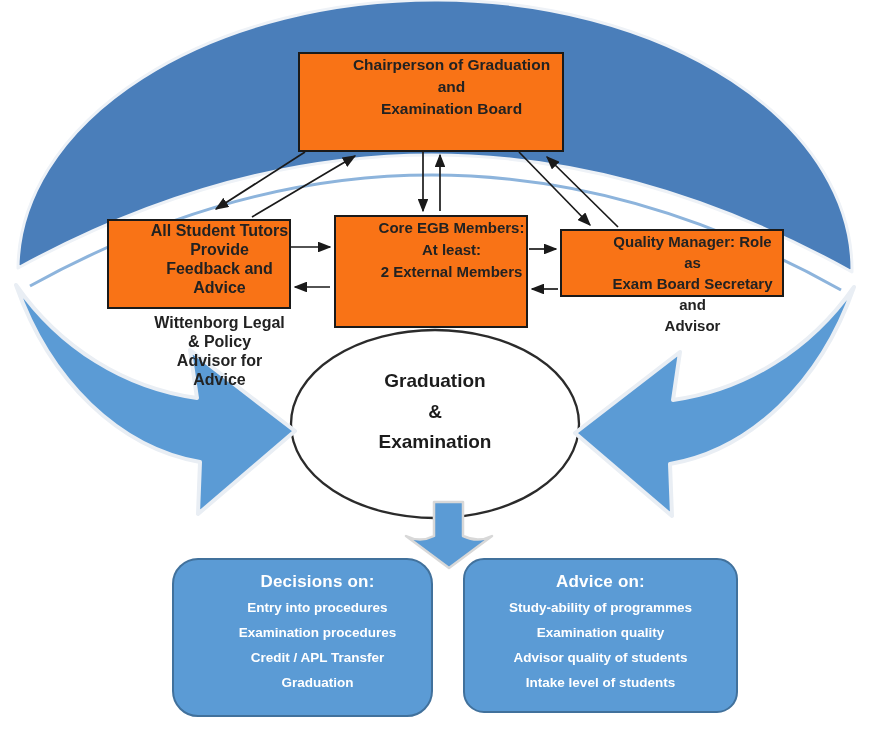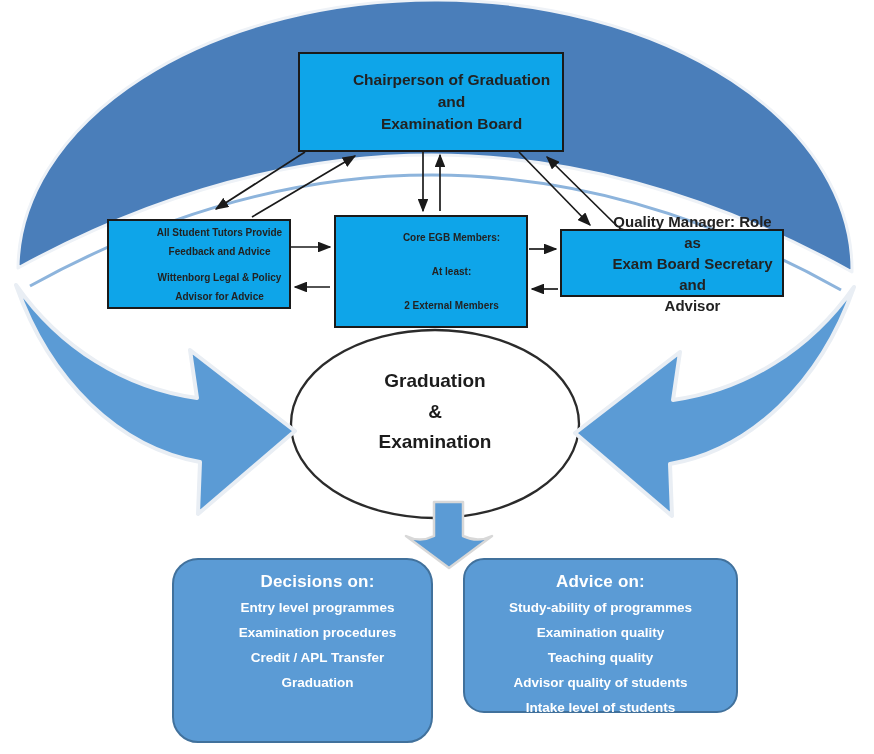--- a/index.html
+++ b/index.html
@@ -2,38 +2,38 @@
 <html><head>
 <meta charset="utf-8">
 <style>
   html,body{margin:0;padding:0;background:#fff;}
   .stage{
     position:relative;width:874px;height:754px;background:#ffffff;overflow:hidden;
     font-family:"Liberation Sans",sans-serif;font-weight:bold;
   }
   .stage svg.base{position:absolute;left:0;top:0;z-index:0;}
   .wbox{
-    position:absolute;background:#0ea5e9;border:2px solid #1a1a1a;box-sizing:border-box;
-    display:flex;flex-direction:column;justify-content:center;align-items:center;
+    position:absolute;background:#f97316;border:2px solid #1a1a1a;box-sizing:border-box;
+    display:flex;flex-direction:column;justify-content:flex-start;align-items:center;
     text-align:center;color:#222222;z-index:2;padding-left:41px;
   }
   #chair-box{left:298px;top:52px;width:266px;height:100px;font-size:15.5px;line-height:22px;}
-  #tutors-box{left:107px;top:219px;width:184px;height:90px;font-size:10px;line-height:19px;}
-  #tutors-box .gap{margin-top:7px;}
-  #core-box{left:334px;top:215px;width:194px;height:113px;font-size:10px;line-height:22px;gap:12px;}
+  #tutors-box{left:107px;top:219px;width:184px;height:90px;font-size:16px;line-height:19px;}
+  #tutors-box .gap{margin-top:16px;}
+  #core-box{left:334px;top:215px;width:194px;height:113px;font-size:15px;line-height:22px;}
   #quality-box{left:560px;top:229px;width:224px;height:68px;font-size:15px;line-height:21px;}
   .ellipse-text{
     position:absolute;left:335px;top:366px;width:200px;text-align:center;
     font-size:19px;line-height:30.5px;color:#1c1c1c;z-index:2;
   }
   .bluebox{
     position:absolute;background:#5b9bd5;border:2.5px solid #41719c;border-radius:26px;
     box-sizing:border-box;color:#ffffff;text-align:center;z-index:2;
   }
-  #decisions-box{left:172px;top:558px;width:261px;height:185px;padding-left:30px;}
+  #decisions-box{left:172px;top:558px;width:261px;height:159px;padding-left:30px;}
   #advice-box{left:463px;top:558px;width:275px;height:155px;border-radius:21px;}
   .bluebox .title{font-size:17px;line-height:26px;margin-top:9px;letter-spacing:0.2px;}
   .bluebox .item{font-size:13.5px;line-height:25px;}
   svg.toparrow{position:absolute;left:390px;top:496px;z-index:3;}
 </style>
 </head>
 <body>
 
 <div class="stage">
 
@@ -92,31 +92,30 @@
   </div>
 
   <div class="ellipse-text">
     <div>Graduation</div>
     <div>&amp;</div>
     <div>Examination</div>
   </div>
 
   <div class="bluebox" id="decisions-box">
     <div class="title">Decisions on:</div>
-    <div class="item">Entry level programmes</div>
+    <div class="item">Entry into procedures</div>
     <div class="item">Examination procedures</div>
     <div class="item">Credit / APL Transfer</div>
     <div class="item">Graduation</div>
   </div>
 
   <div class="bluebox" id="advice-box">
     <div class="title">Advice on:</div>
     <div class="item">Study-ability of programmes</div>
     <div class="item">Examination quality</div>
-    <div class="item">Teaching quality</div>
     <div class="item">Advisor quality of students</div>
     <div class="item">Intake level of students</div>
   </div>
 
   <svg class="toparrow" width="130" height="80" viewBox="0 0 130 80">
     <path d="M 44,6 L 73,6 L 73,40 Q 88,47 102,40 L 59,72 L 16,40 Q 30,47 44,40 Z" fill="#5b9bd5" stroke="#d8d8d8" stroke-width="2.5" stroke-linejoin="round"></path>
   </svg>
 
 </div>
 

